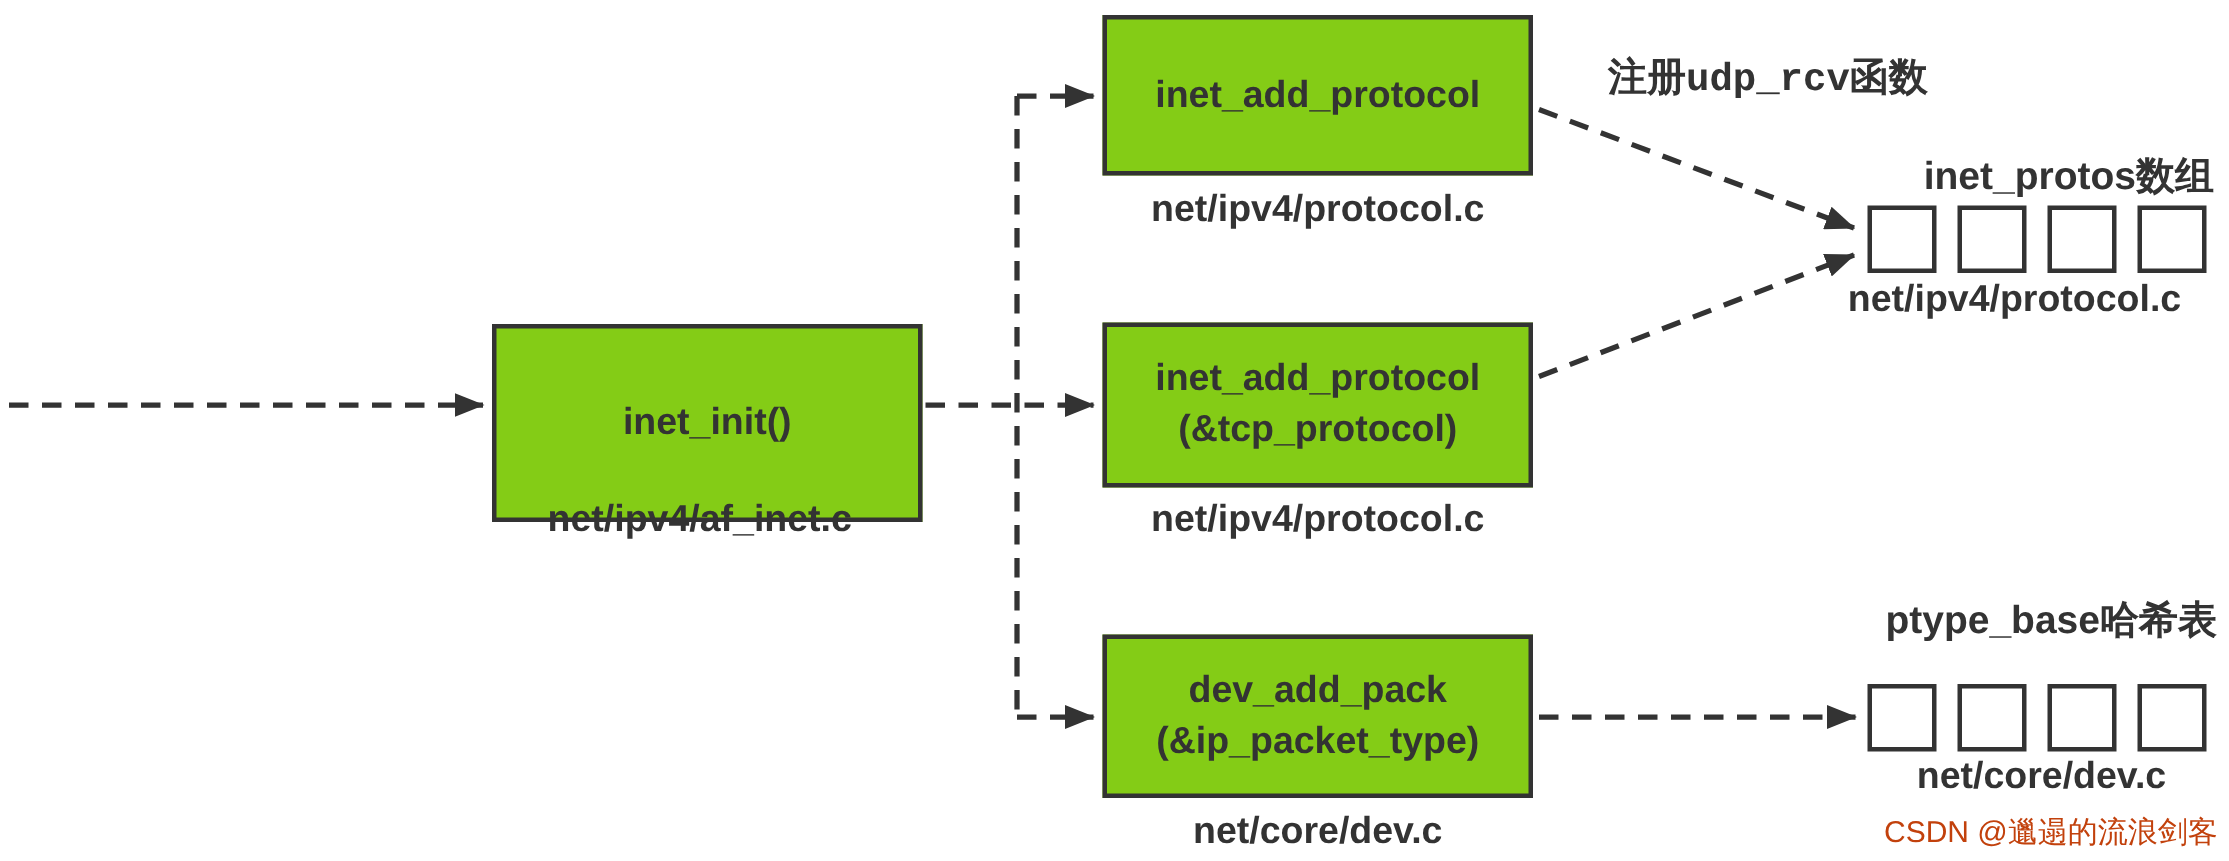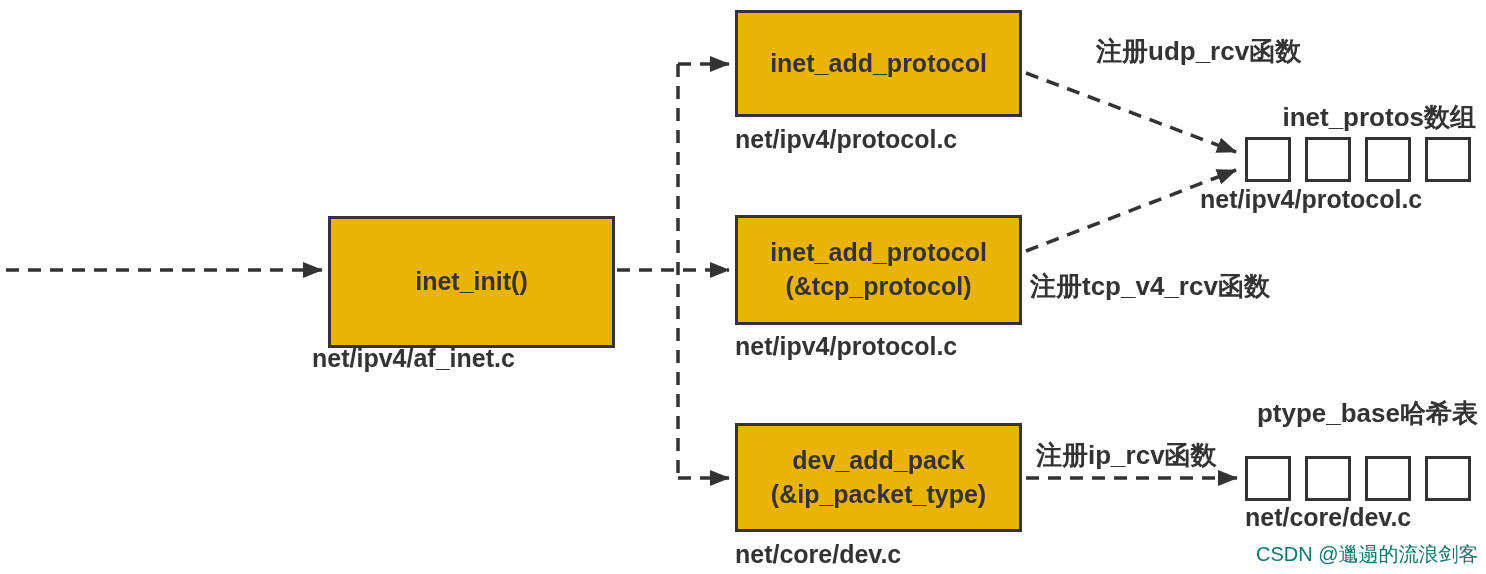--- a/index.html
+++ b/index.html
@@ -3,33 +3,33 @@
 <meta charset="utf-8">
 <style>
   html,body{margin:0;padding:0;background:#ffffff;}
   .canvas{
     position:relative;width:1486px;height:574px;background:#ffffff;
     font-family:"Liberation Sans","DejaVu Sans",sans-serif;color:#333333;overflow:hidden;
   }
   .connector-layer{position:absolute;left:0;top:0;width:1486px;height:574px;}
   .dash{fill:none;stroke:#333333;stroke-width:3.5;stroke-dasharray:13 9;}
   .node{
-    position:absolute;box-sizing:border-box;border:3px solid #333333;background:#eab308;
+    position:absolute;box-sizing:border-box;border:3px solid #333333;background:#84cc16;
     display:flex;flex-direction:column;align-items:center;justify-content:center;
     font-size:25px;font-weight:bold;line-height:1.35;text-align:center;white-space:nowrap;
   }
   .file-label{
-    position:absolute;font-size:25px;font-weight:bold;white-space:nowrap;
+    position:absolute;font-size:25px;font-weight:bold;text-align:center;white-space:nowrap;
   }
   .entry-label{position:absolute;left:24px;top:224px;font-size:24px;font-weight:bold;white-space:nowrap;}
   .callout{position:absolute;font-size:26px;font-weight:bold;white-space:nowrap;}
   .array-title{position:absolute;font-size:26px;font-weight:bold;text-align:right;white-space:nowrap;}
   .cells{position:absolute;display:flex;gap:14px;}
   .cell{box-sizing:border-box;width:46px;height:45px;border:3px solid #333333;background:#ffffff;}
-  .watermark{position:absolute;left:1256px;top:541px;font-size:20px;font-weight:normal;color:#0f766e;white-space:nowrap;}
+  .watermark{position:absolute;left:1256px;top:541px;font-size:20px;font-weight:normal;color:#c2410c;white-space:nowrap;}
 </style>
 </head>
 <body>
 
 <div class="canvas">
 
   <svg class="connector-layer" width="1486" height="574" viewBox="0 0 1486 574" xmlns="http://www.w3.org/2000/svg">
     <defs>
       <marker id="arrow" markerUnits="userSpaceOnUse" markerWidth="20" markerHeight="16" refX="19" refY="8" orient="auto">
         <path d="M0,0 L20,8 L0,16 Z" fill="#333333"></path>
@@ -42,42 +42,40 @@
     <path class="dash" d="M678 478 H729" marker-end="url(#arrow)"></path>
     <path class="dash" d="M1026 73 L1236 152" marker-end="url(#arrow)"></path>
     <path class="dash" d="M1026 251 L1236 170" marker-end="url(#arrow)"></path>
     <path class="dash" d="M1026 478 H1237" marker-end="url(#arrow)"></path>
   </svg>
 
 
   <div class="node" style="left:328px;top:216px;width:287px;height:132px;">
     <span>inet_init()</span>
   </div>
-  <div class="file-label" style="left:312px;top:332px;width:287px;margin-top:12px;">net/ipv4/af_inet.c</div>
+  <div class="file-label" style="left:323px;top:332px;width:287px;">net/ipv4/af_inet.c</div>
 
   <div class="node" style="left:735px;top:10px;width:287px;height:107px;">
     <span>inet_add_protocol</span>
   </div>
   <div class="file-label" style="left:735px;top:125px;width:287px;">net/ipv4/protocol.c</div>
 
   <div class="node" style="left:735px;top:215px;width:287px;height:110px;">
     <span>inet_add_protocol</span>
     <span>(&amp;tcp_protocol)</span>
   </div>
   <div class="file-label" style="left:735px;top:332px;width:287px;">net/ipv4/protocol.c</div>
 
   <div class="node" style="left:735px;top:423px;width:287px;height:109px;text-align:right;">
     <span>dev_add_pack</span>
     <span>(&amp;ip_packet_type)</span>
   </div>
   <div class="file-label" style="left:735px;top:540px;width:287px;">net/core/dev.c</div>
 
-  <div class="callout" style="left:1096px;top:34px;">注册udp_rcv函数</div>
-  <div class="callout" style="left:1030px;top:269px;">注册tcp_v4_rcv函数</div>
-  <div class="callout" style="left:1036px;top:438px;">注册ip_rcv函数</div>
+  <div class="callout" style="left:1072px;top:34px;font-family:Liberation Mono, monospace;">注册udp_rcv函数</div>
 
   <div class="array-title" style="left:1240px;top:100px;width:236px;">inet_protos数组</div>
   <div class="cells" style="left:1245px;top:137px;">
       <div class="cell"></div>
       <div class="cell"></div>
       <div class="cell"></div>
       <div class="cell"></div>
     </div>
   <div class="file-label" style="left:1200px;top:185px;width:286px;">net/ipv4/protocol.c</div>
 

